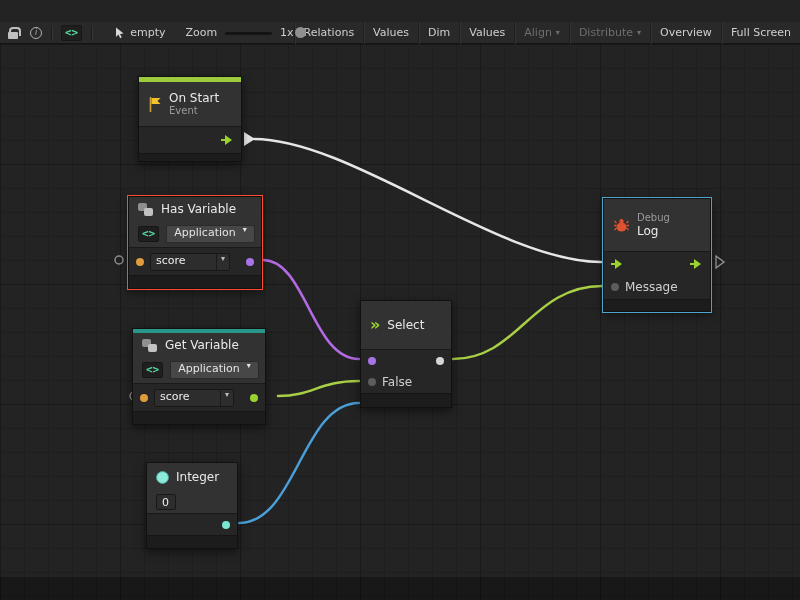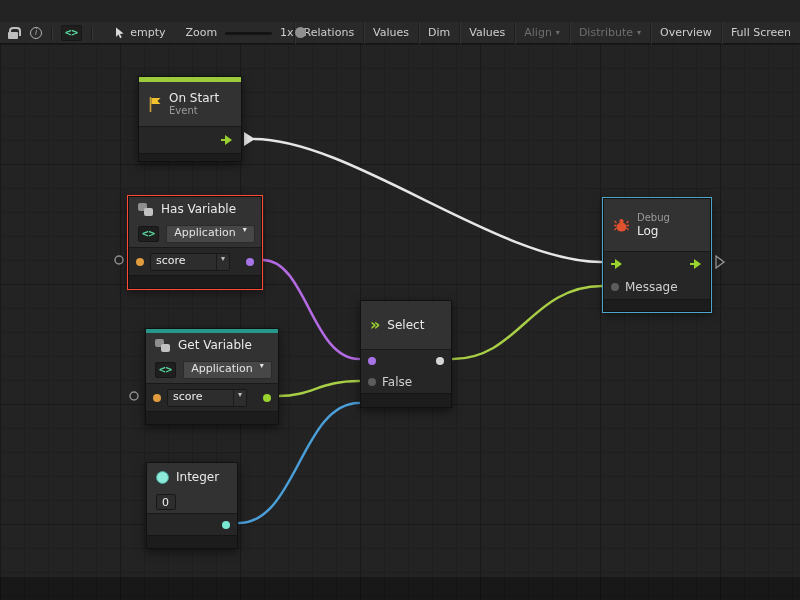--- a/index.html
+++ b/index.html
@@ -190,21 +190,21 @@
         <span class="port-dot" style="background:#e09c3c;"></span>
         <span class="field-dd">
           <span class="fd-label">score</span>
           <span class="fd-caret">▾</span>
         </span>
         <span class="port-dot" style="background:#a774e8; margin-left:auto;"></span>
       </div>
       <div class="node-footer" style="height:13px;"></div>
     </div>
 
-    <div class="node" style="left:145px; top:284px; width:134px;">
+    <div class="node" style="left:132px; top:284px; width:134px;">
       <div class="accent" style="background:#27978a; height:4px;"></div>
       <div class="node-header" style="height:24px;">
         <span class="boxes-icon">
             <i></i>
             <b></b>
           </span>
         <span class="node-title">Get Variable</span>
       </div>
       <div class="node-header" style="height:26px;">
         <span class="code-chip">&lt;&gt;</span>

